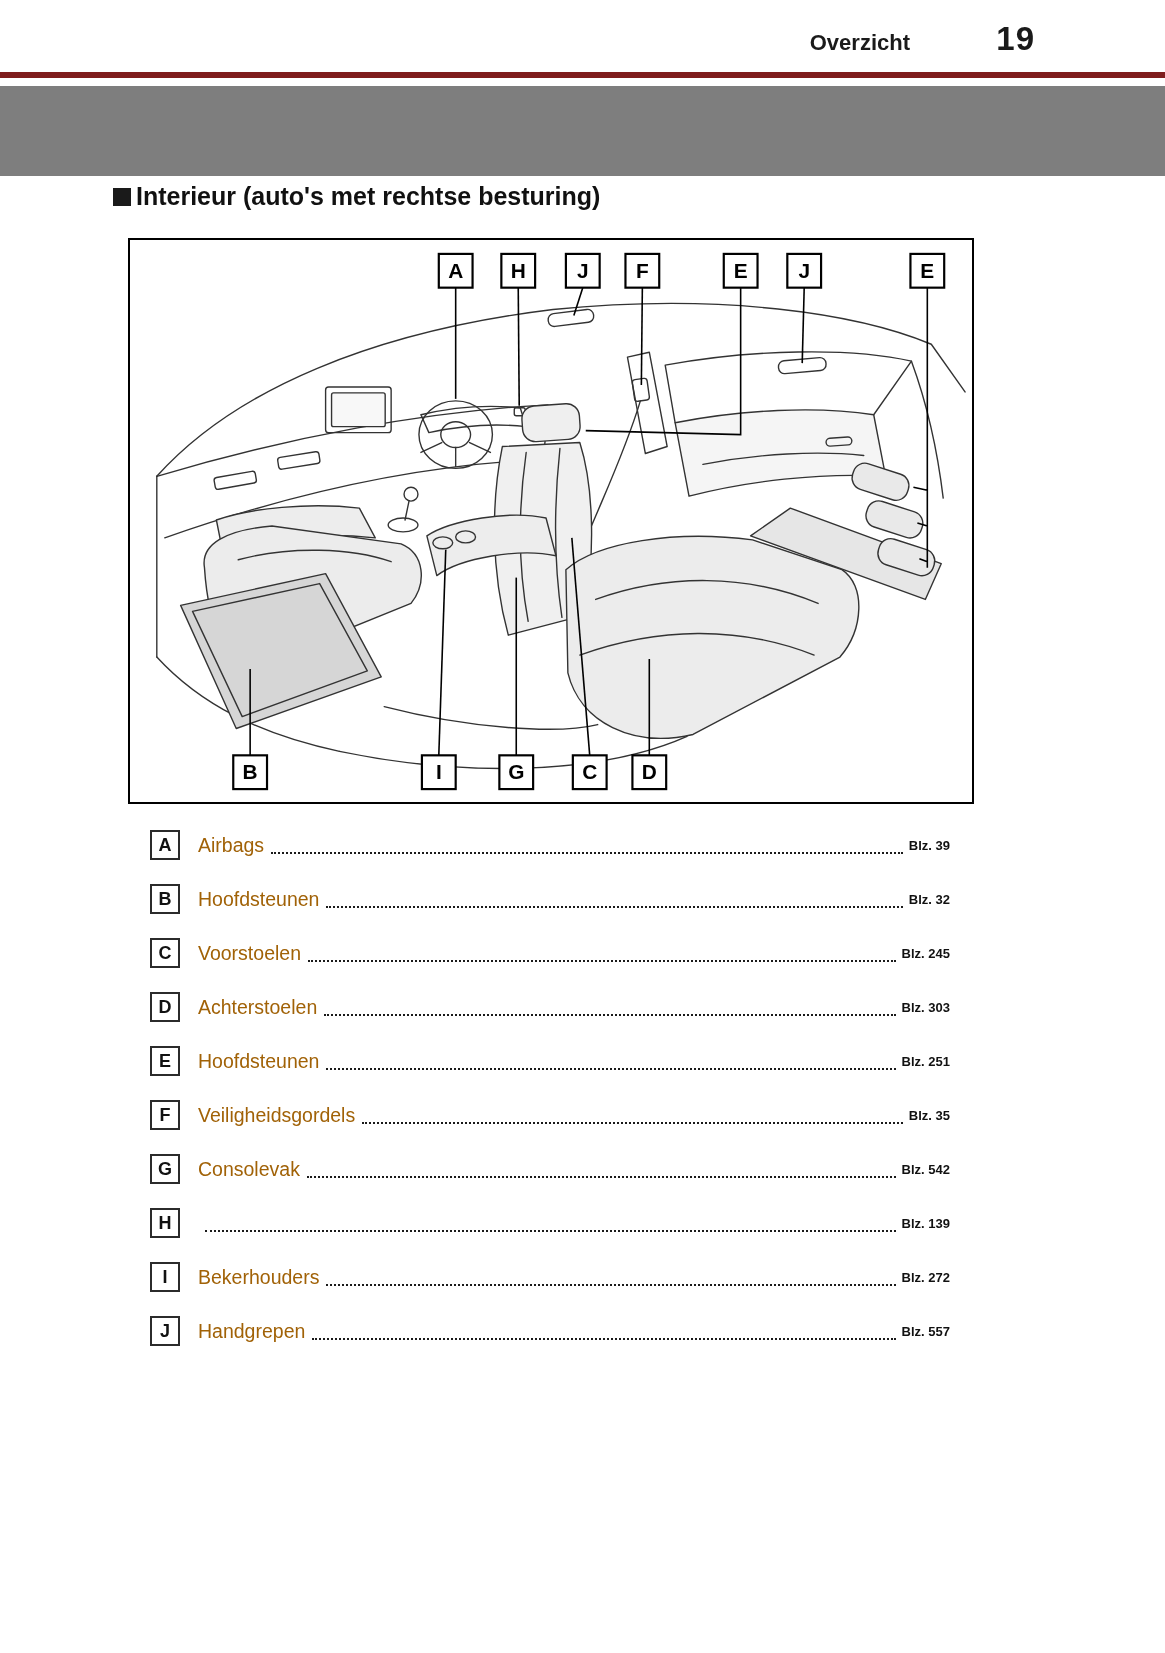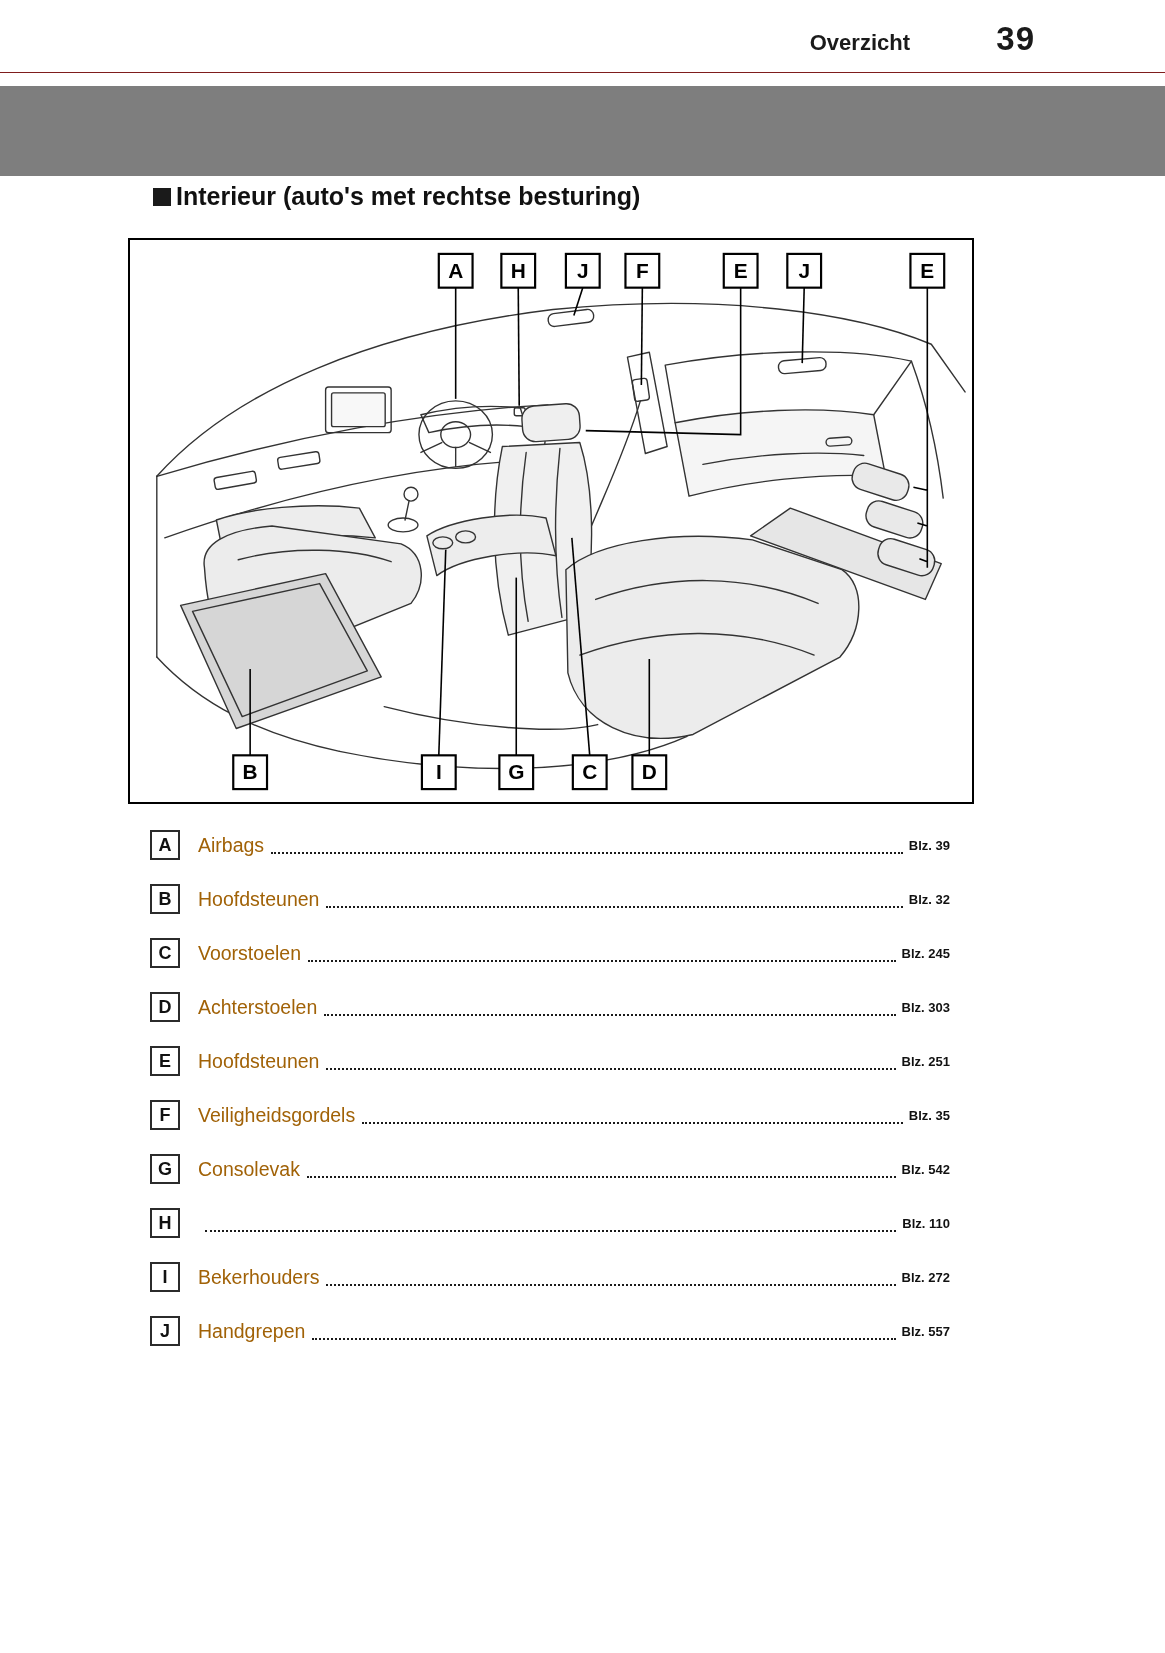--- a/index.html
+++ b/index.html
@@ -8,40 +8,40 @@
     width:1165px;
     height:1653px;
     background:#ffffff;
     font-family:"Liberation Sans", sans-serif;
     color:#111;
     overflow:hidden;
   }
   
   .header{
     position:absolute; top:0; left:0; width:100%; height:72px;
-    border-bottom:1px solid #7f1d1d;
+    border-bottom:6px solid #7f1d1d;
   }
   .header-section{
     position:absolute; top:30px; right:255px;
     font-size:22px; font-weight:bold; color:#1a1a1a;
   }
   .header-pagenum{
     position:absolute; top:20px; right:130px;
     font-size:33px; font-weight:bold; color:#1a1a1a; letter-spacing:1px;
   }
   
   .banner{
     position:absolute; top:86px; left:0; width:100%; height:90px;
     background:#7e7e7e;
   }
   
   .section-title{
     position:absolute; top:182px; left:113px;
     display:flex; align-items:center;
-    font-size:25px; font-weight:bold; color:#111;margin-left:40px;
+    font-size:25px; font-weight:bold; color:#111;
   }
   .title-marker{
     width:18px; height:18px; background:#1a1a1a;
     display:inline-block; margin-right:5px; flex:0 0 auto;
   }
   
   .figure-box{
     position:absolute; left:128px; top:238px;
     width:846px; height:566px;
     border:2px solid #000; box-sizing:border-box;
@@ -81,21 +81,21 @@
     white-space:nowrap; flex:0 0 auto;
   }
 </style>
 </head>
 <body>
 
 <div class="page">
 
   <div class="header">
     <div class="header-section">Overzicht</div>
-    <div class="header-pagenum">39</div>
+    <div class="header-pagenum">19</div>
   </div>
 
   <div class="banner"></div>
 
   <div class="section-title">
     <span class="title-marker"></span>
     <span>Interieur (auto's met rechtse besturing)</span>
   </div>
 
   <div class="figure-box">
@@ -260,21 +260,21 @@
     <div class="legend-row">
       <span class="legend-letter-box">G</span>
       <span class="legend-label">Consolevak</span>
       <span class="legend-leader"></span>
       <span class="legend-page">Blz. 542</span>
     </div>
 
     <div class="legend-row">
       <span class="legend-letter-box">H</span>
       <span class="legend-leader"></span>
-      <span class="legend-page">Blz. 110</span>
+      <span class="legend-page">Blz. 139</span>
     </div>
 
     <div class="legend-row">
       <span class="legend-letter-box">I</span>
       <span class="legend-label">Bekerhouders</span>
       <span class="legend-leader"></span>
       <span class="legend-page">Blz. 272</span>
     </div>
 
     <div class="legend-row">

